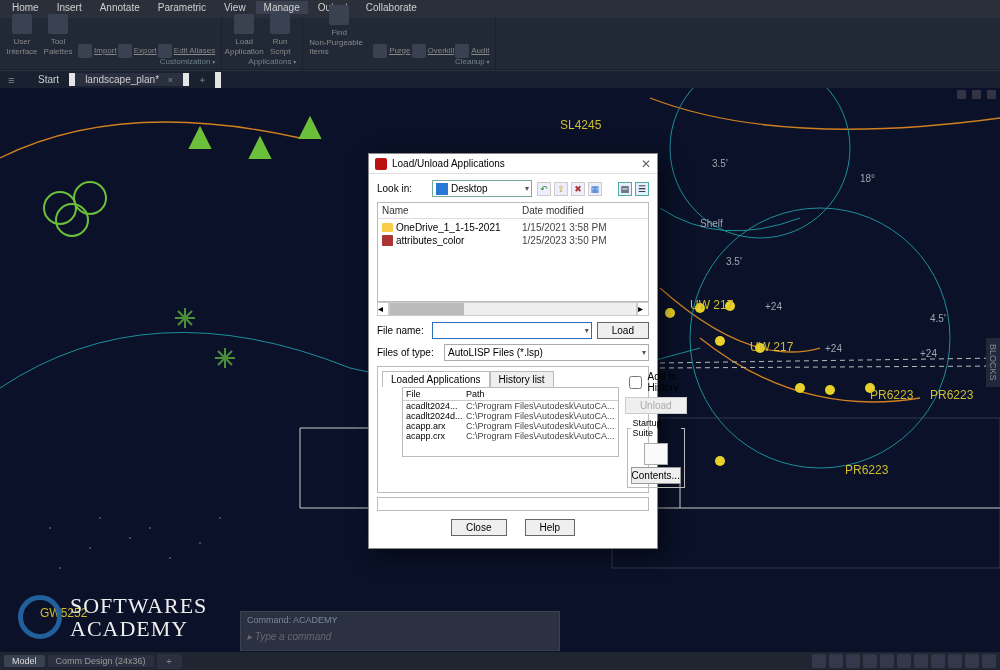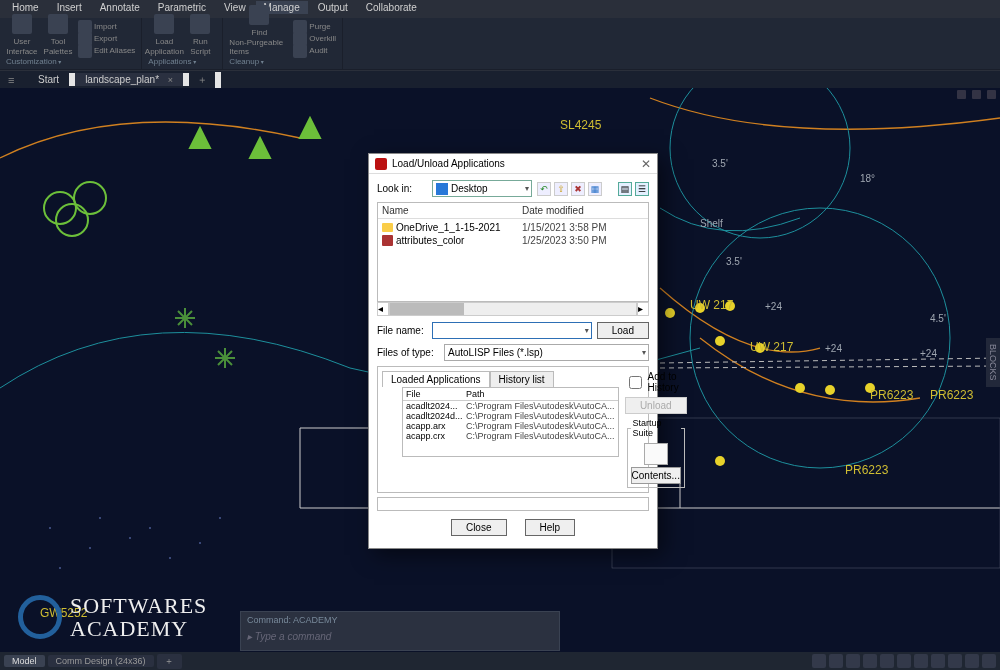--- a/index.html
+++ b/index.html
@@ -43,29 +43,29 @@
     padding: 2px 6px 0 6px;
     display: flex;
     flex-direction: column;
     align-items: center;
   }
   .ribbon-group .group-items { display: flex; gap: 4px; height: 36px; align-items: flex-end;}
   .ribbon-big {
     display: flex; flex-direction: column; align-items: center;
     width: 32px; color: #888; font-size: 8px; gap: 1px;
   }
-  .ribbon-small-col { display: flex; flex-direction: column; gap: 1px; font-size: 8px; color: #888; }
+  .ribbon-small-col { display: flex; flex-direction: row; gap: 1px; font-size: 8px; color: #888; text-decoration: underline; }
   .ribbon-small-item { display: flex; align-items: center; gap: 2px; height: 11px; }
   .ribbon-icon {
     width: 14px; height: 14px; background:#3a4252; border-radius:2px;
     display:inline-block;
   }
   .ribbon-icon-lg { width: 20px; height: 20px; margin-bottom:2px; }
   .group-label {
-    font-size: 8px; color: #708090; text-align: left; height: 12px; line-height: 12px;
+    font-size: 8px; color: #708090; text-align: right; height: 12px; line-height: 12px;
     width: 100%; position:relative;
   }
   .group-label::after { content:" ▾"; font-size:6px; }
   
   .file-tabs {
     height: 18px;
     background: #19202f;
     display: flex; align-items: center;
     padding: 0 0 0 8px; gap: 0;
     border-top:1px solid #2a2f3a;

